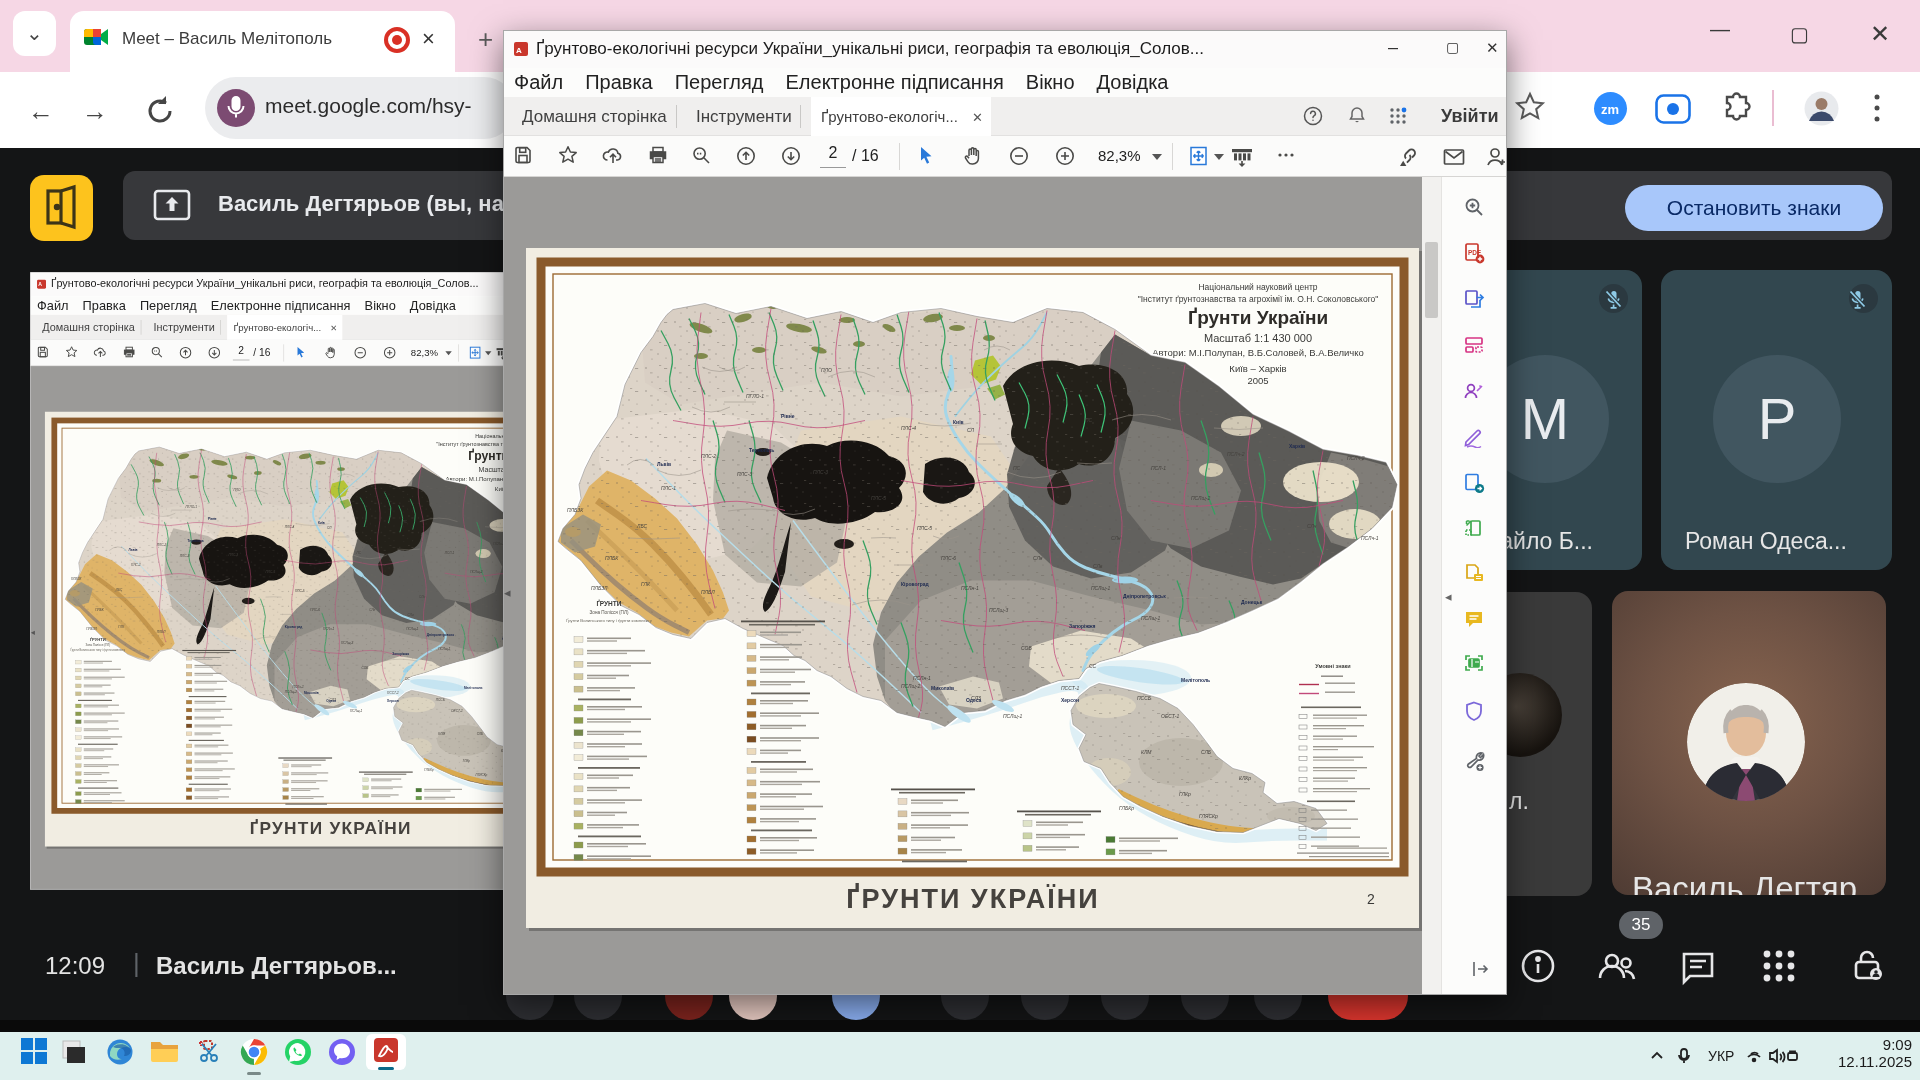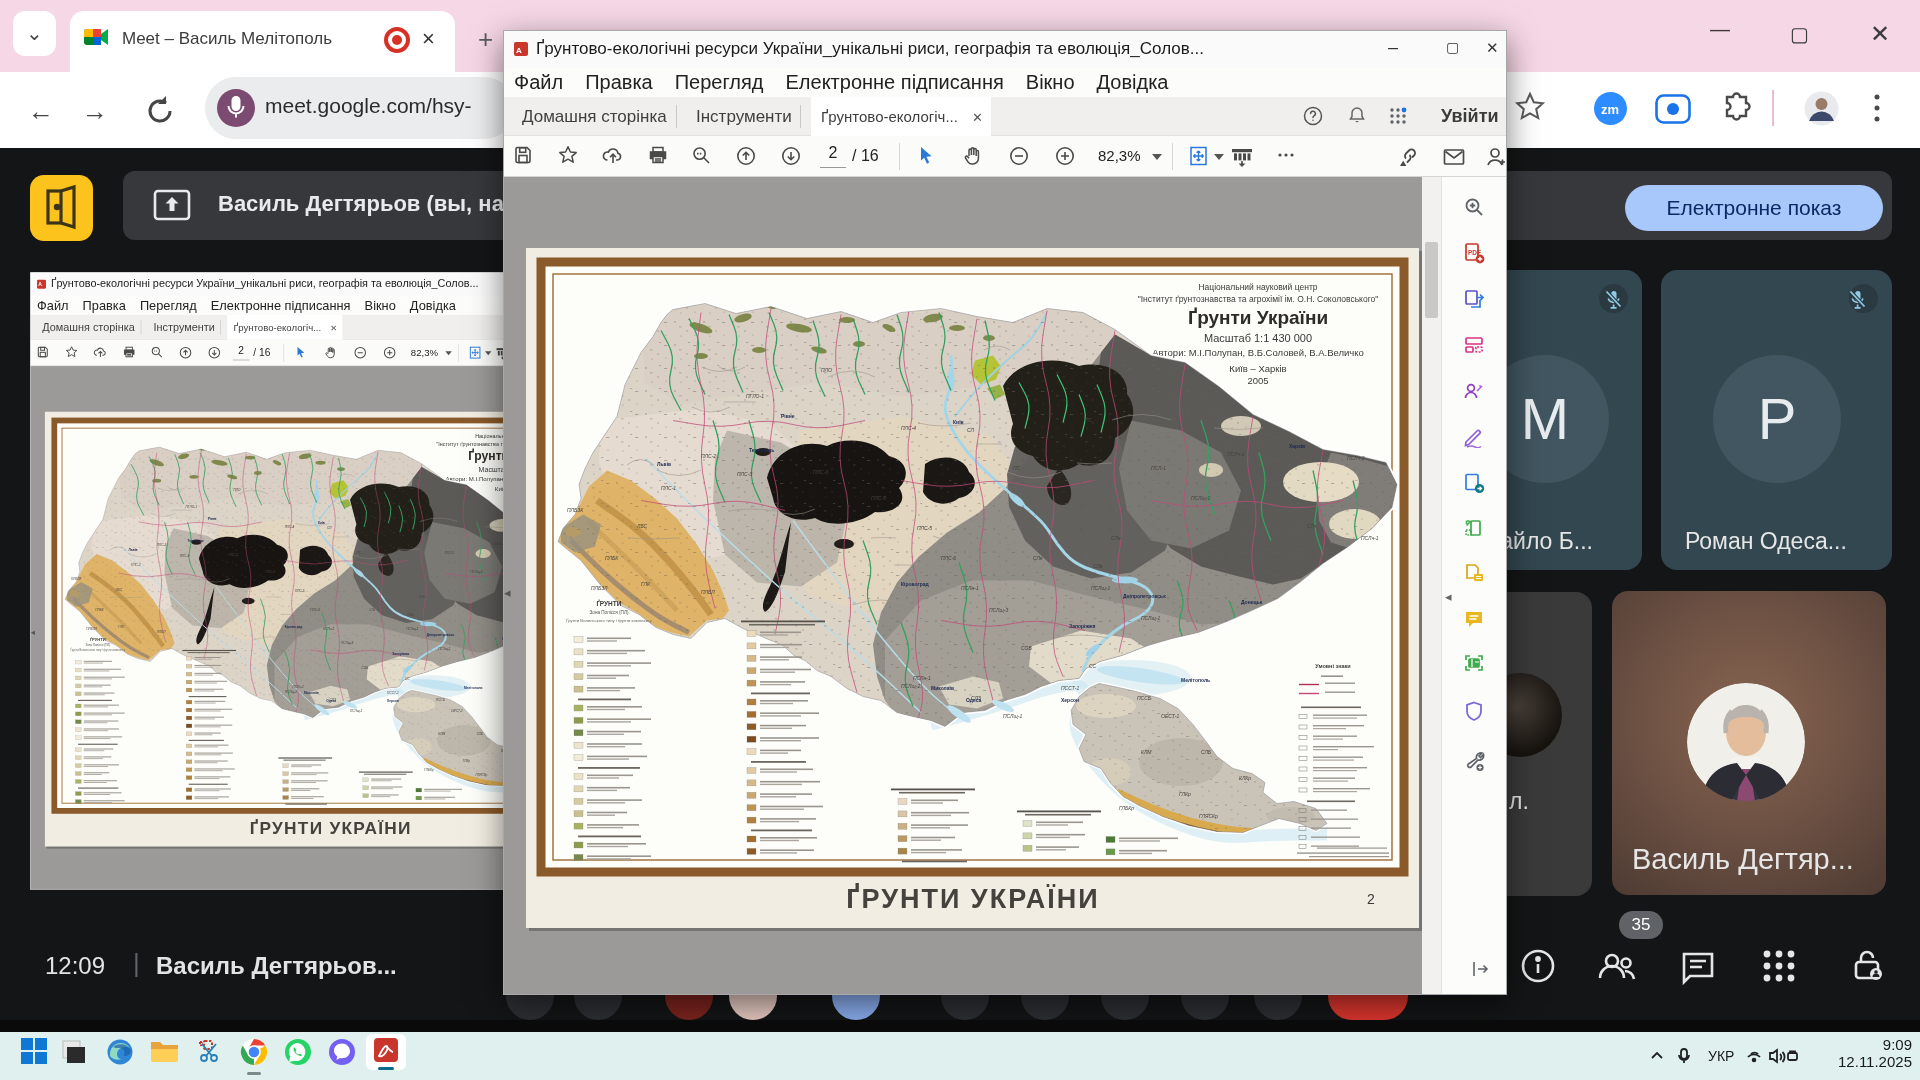--- a/index.html
+++ b/index.html
@@ -532,21 +532,21 @@
     </svg></div>
 <div id="sharebar">
     <span class="prico"><svg width="38" height="34" viewBox="0 0 38 34" style="">
         <g fill="none" stroke="#e8eaed" stroke-width="2.6">
           <rect x="2" y="2" width="34" height="28" rx="3"></rect>
         </g>
         <path d="M19 8 l6.5 6.5 h-4 V22 h-5 v-7.5 h-4 Z" fill="#e8eaed"></path>
       </svg></span>
     <span class="shtxt">Василь Дегтярьов (вы, на...</span>
   </div>
-<div id="stopbtn">Електронне показ</div>
+<div id="stopbtn">Остановить знаки</div>
 <div class="tile" style="left:1449px;top:270px;width:193px;height:300px">
     <div class="avat" style="left:32px;top:85px;width:128px;height:128px;font-size:58px;line-height:128px">М</div>
     <div class="tname" style="left:8px;top:258px">Михайло Б...</div>
     <div class="micoff" style="left:150px;top:14px"></div>
   </div>
 <div class="tile" style="left:1661px;top:270px;width:231px;height:300px">
     <div class="avat" style="left:52px;top:85px;width:128px;height:128px;font-size:58px;line-height:128px">Р</div>
     <div class="tname" style="left:24px;top:258px">Роман Одеса...</div>
     <div class="micoff" style="left:188px;top:14px"></div>
   </div>
@@ -578,21 +578,21 @@
           <path d="M16 118 C16 92 34 80 59 80 C84 80 102 92 102 118 Z" fill="#33343c"></path>
           <path d="M43 78 L59 92 L75 78 L70 74 H48 Z" fill="#f4f2ee"></path>
           <path d="M55 86 h8 l5 32 h-18 Z" fill="#8c4a72"></path>
           <path d="M16 118 C16 94 32 82 50 80 L59 92 L44 118 Z" fill="#2b2c34"></path>
           <path d="M102 118 C102 94 86 82 68 80 L59 92 L74 118 Z" fill="#2b2c34"></path>
           <ellipse cx="59" cy="50" rx="20" ry="23" fill="#e3bd9c"></ellipse>
           <path d="M39 48 C39 30 47 22 59 22 C71 22 79 30 79 48 C79 40 74 34 59 34 C44 34 39 40 39 48 Z" fill="#b9b3ad"></path>
           <path d="M39 50 q-2-14 6-22 M79 50 q2-14 -6-22" stroke="#b9b3ad" stroke-width="5" fill="none"></path>
         </g>
       </svg></div>
-    <div class="tname" style="left:20px;top:252px;font-size:29px">Василь Дегтяр...</div>
+    <div class="tname" style="left:20px;top:279px;font-size:33px">Василь Дегтяр...</div>
   </div>
 <div id="badge31">35</div>
 <div class="meetic" style="left:1518px"><svg width="40" height="40" viewBox="0 0 40 40" style="">
       <g fill="none" stroke="#e6e6e8" stroke-width="2.6">
         <circle cx="20" cy="20" r="15"></circle>
         <path d="M20 18 v9"></path>
         <circle cx="20" cy="13" r="1.6" fill="#e6e6e8"></circle>
       </g>
     </svg></div>
 <div class="meetic" style="left:1595px"><svg width="44" height="40" viewBox="0 0 44 40" style="">

